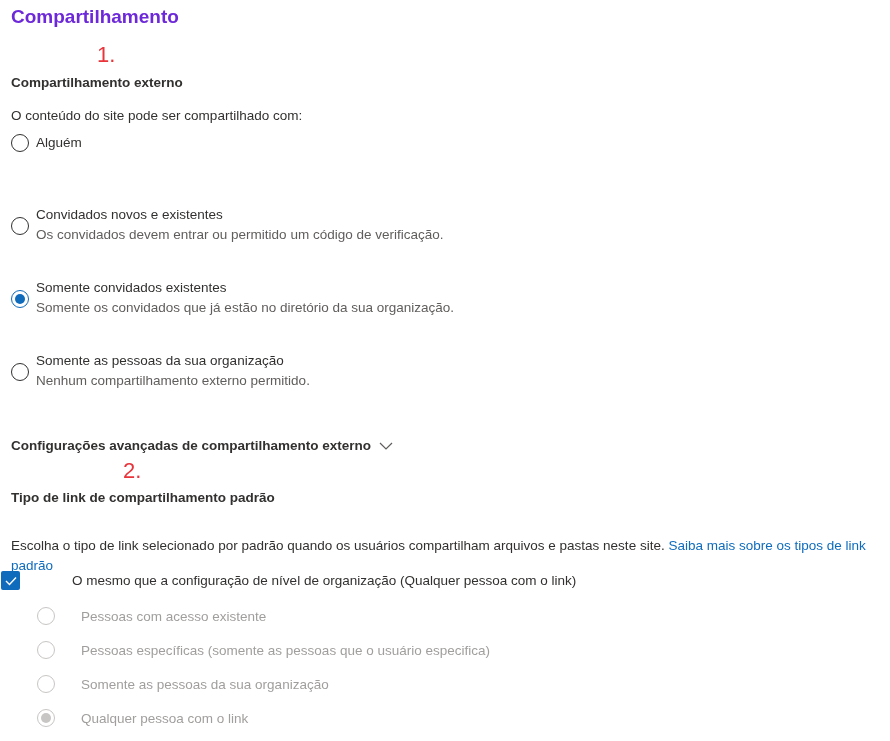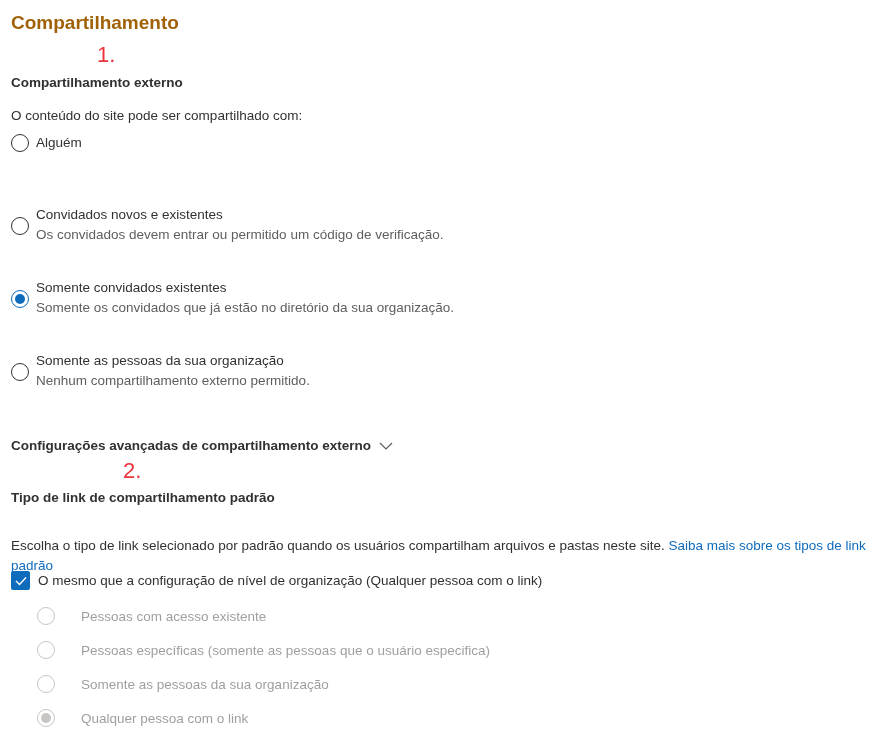--- a/index.html
+++ b/index.html
@@ -1,21 +1,21 @@
 <!DOCTYPE html>
 <html><head>
   <meta charset="utf-8">
   <style>
     html, body { margin: 0; padding: 0; background: #ffffff; }
     body {
       width: 890px; height: 741px; overflow: hidden; position: relative;
       font-family: "Liberation Sans", sans-serif; color: #323130;
     }
     .abs { position: absolute; }
-    .title { left: 11px; top: 12px; font-size: 19px; font-weight: bold; color: #a16207; }
+    .title { left: 11px; top: 6px; font-size: 19px; font-weight: bold; color: #6d28d9; }
     .annot { color: #e8343a; font-size: 22px; }
     .annot1 { left: 97px; top: 42px; }
     .annot2 { left: 123px; top: 458px; }
     .section-head { font-size: 13.5px; font-weight: bold; color: #323130; }
     .h-ext { left: 11px; top: 75px; }
     .intro { left: 11px; top: 108px; font-size: 13.5px; }
     .radio-row { left: 11px; display: flex; align-items: center; }
     .radio {
       width: 18px; height: 18px; border: 1px solid #323130; border-radius: 50%;
       box-sizing: border-box; position: relative; flex: none; margin-top: 1px;
@@ -28,21 +28,21 @@
     .radio.disabled { border-color: #c8c6c4; }
     .radio.disabled.checked::after { background: #c8c6c4; }
     .radio-text { margin-left: 7px; }
     .radio-label { font-size: 13.5px; color: #323130; line-height: 18px; }
     .radio-desc { font-size: 13.5px; color: #605e5c; line-height: 18px; margin-top: 2px; }
     .adv { left: 11px; top: 438px; display: flex; align-items: center; }
     .chev { margin-left: 8px; width: 14px; height: 10px; }
     .h-link { left: 11px; top: 490px; }
     .desc2 { left: 11px; top: 522px; width: 860px; font-size: 13.5px; line-height: 20px; margin-top: 14px; }
     .link { color: #0f6cbd; text-decoration: none; cursor: pointer; }
-    .check-row { left: 11px; top: 571px; display: flex; align-items: center; }
+    .check-row { left: 1px; top: 571px; display: flex; align-items: center; gap: 44px; }
     .checkbox {
       width: 19px; height: 19px; background: #0f6cbd; border-radius: 2px;
       display: flex; align-items: center; justify-content: center; flex: none;
     }
     .check-label { margin-left: 8px; font-size: 13.5px; }
     .sub-row { left: 37px; display: flex; align-items: center; gap: 18px; }
     .sub-row .radio { margin-top: 0; }
     .sub-label { margin-left: 8px; font-size: 13.5px; color: #a19f9d; }
   </style>
 </head>

